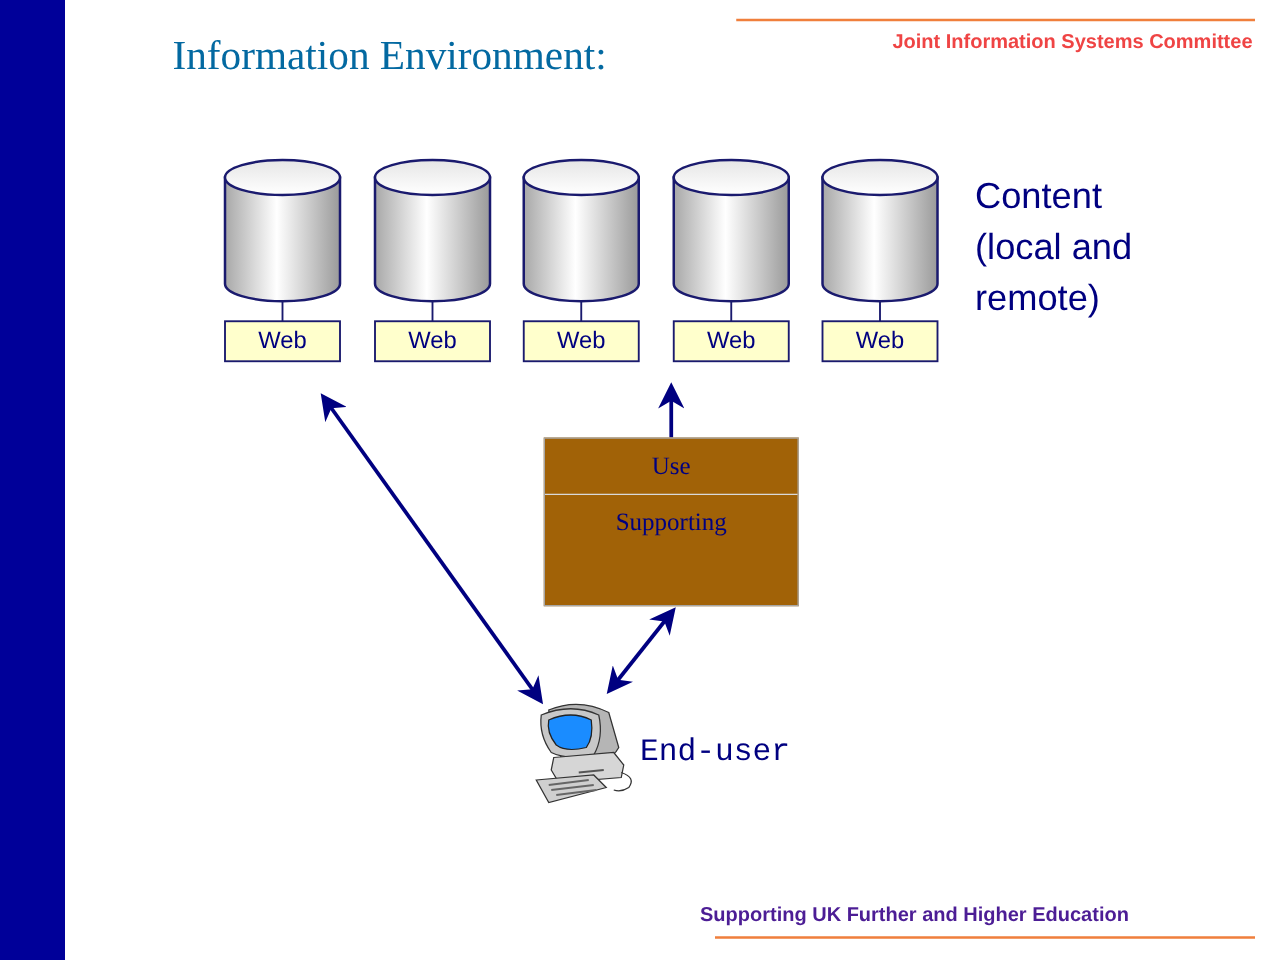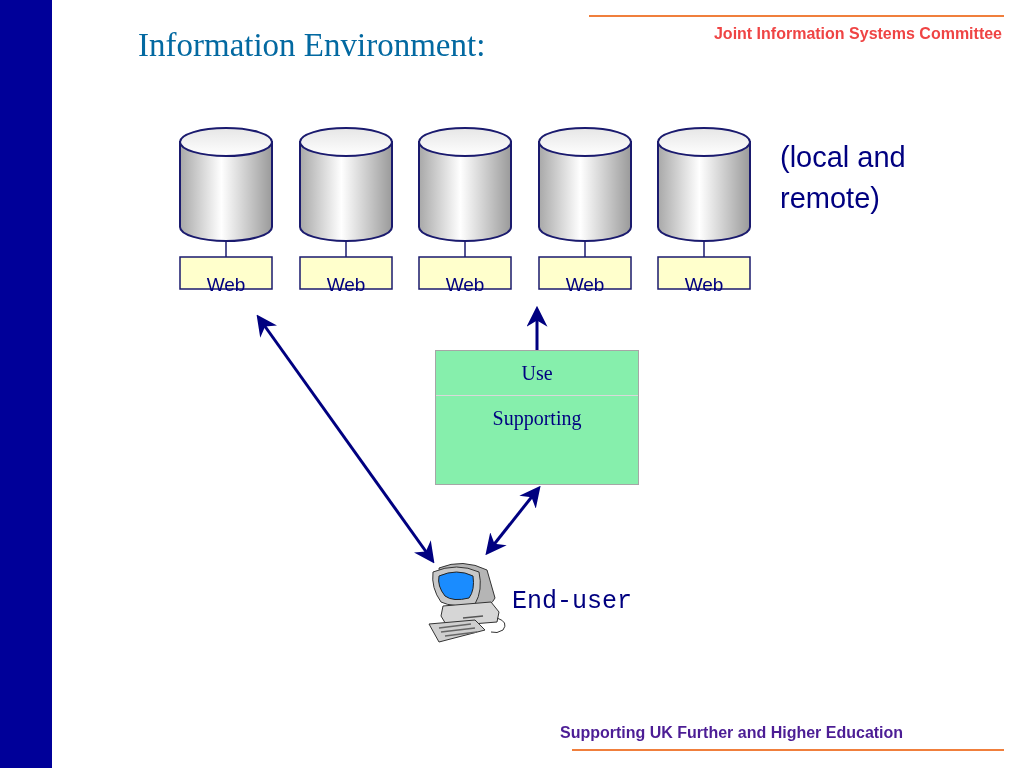--- a/index.html
+++ b/index.html
@@ -19,29 +19,29 @@
     font-family: "Liberation Serif", serif; font-size: 33px; line-height: 42px; color: #0369a1;
   }
   .slide-title div { white-space: nowrap; }
   .bottom-rule { position: absolute; left: 572px; top: 749px; width: 432px; height: 2px; background: #f07f3c; }
   .tagline {
     position: absolute; left: 560px; top: 724px; width: 442px; 
     font-family: "Liberation Sans", sans-serif; font-weight: bold; font-size: 16px; color: #4c1d95;
   }
   svg.diagram { position: absolute; left: 0; top: 0; }
   .web-label { position: absolute; width: 92px; height: 32px; text-align: center; line-height: 32px;
-    font-family: "Liberation Sans", sans-serif; font-size: 19px; color: #000080; margin-top: 12px; }
+    font-family: "Liberation Sans", sans-serif; font-size: 19px; color: #000080; }
   .content-label {
     position: absolute; left: 780px; top: 137px;
     font-family: "Liberation Sans", sans-serif; font-size: 29px; line-height: 41px; color: #000080;
   }
   .content-label div { white-space: nowrap; }
   .service-stack {
     position: absolute; left: 435px; top: 350px; width: 204px; height: 135px;
-    border: 1px solid #a6a6a6; background: #86efac; box-sizing: border-box;
+    border: 1px solid #a6a6a6; background: #a16207; box-sizing: border-box;
   }
   .service-layer {
     height: 45px; line-height: 45px; text-align: center;
     font-family: "Liberation Serif", serif; font-size: 20px; color: #000080;
     border-bottom: 1px solid #d9d9d9; box-sizing: border-box;
   }
   .service-layer:last-child { border-bottom: none; }
   .end-user-label {
     position: absolute; left: 512px; top: 587px;
     font-family: Liberation Mono, monospace; font-size: 25px; color: #000080;
@@ -142,20 +142,21 @@
 
 <div id="web-labels">
     <div class="web-label" style="left: 180px; top: 257px;">Web</div>
     <div class="web-label" style="left: 300px; top: 257px;">Web</div>
     <div class="web-label" style="left: 419px; top: 257px;">Web</div>
     <div class="web-label" style="left: 539px; top: 257px;">Web</div>
     <div class="web-label" style="left: 658px; top: 257px;">Web</div>
   </div>
 
 <div class="content-label">
+  <div>Content</div>
   <div>(local and</div>
   <div>remote)</div>
 </div>
 
 <div class="service-stack">
   <div class="service-layer">Use</div>
   <div class="service-layer">Supporting</div>
 </div>
 
 <div class="end-user-label">End-user</div>

